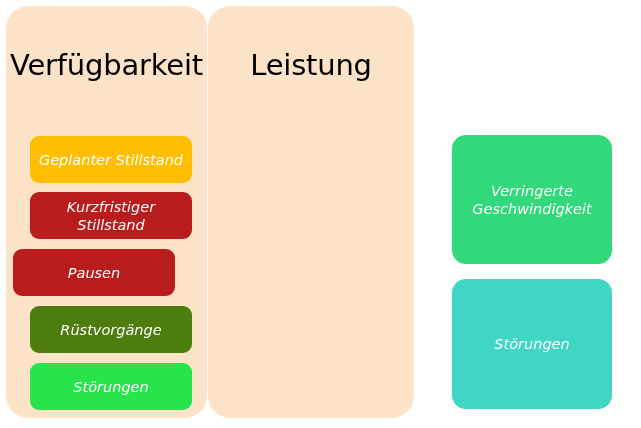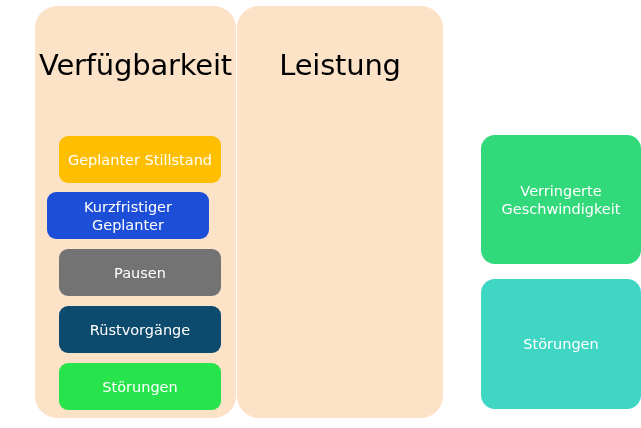--- a/index.html
+++ b/index.html
@@ -12,21 +12,20 @@
     height: 428px;
     overflow: hidden;
     font-family: "DejaVu Sans", "Liberation Sans", sans-serif;
     position: relative;
   }
   .canvas {
     position: relative;
     width: 523px;
     height: 428px;
     background: #ffffff;
-    margin-left: 29px;
   }
   .panel {
     position: absolute;
     top: 6px;
     height: 412px;
     background: #fce3c8;
     border-radius: 22px;
     box-sizing: border-box;
   }
   #panel-availability { left: 6px;   width: 201px; }
@@ -52,30 +51,31 @@
     display: flex;
     align-items: center;
     justify-content: center;
     text-align: center;
     color: #ffffff;
     font-size: 14.5px;
     line-height: 18px;
     border-radius: 9px;
     box-sizing: border-box;
     padding: 20px 6px;
+    font-style: italic;
   }
   .box.big { border-radius: 14px; }
   .box-label { display: block; }
   .box-label .ln { display: block; }
 
   
   #box-geplanter-stillstand   { left: 24px; top: 130px; width: 162px; height: 47px; background: #ffbf00; }
-  #box-kurzfristiger-stillstand { left: 12px; top: 186px; width: 162px; height: 47px; background: #1d4ed8; }
-  #box-pausen                 { left: 24px; top: 243px; width: 162px; height: 47px; background: #737373; }
-  #box-ruestvorgaenge         { left: 24px; top: 300px; width: 162px; height: 47px; background: #0c4a6e; }
+  #box-kurzfristiger-stillstand { left: 24px; top: 186px; width: 162px; height: 47px; background: #b91c1c; }
+  #box-pausen                 { left: 7px; top: 243px; width: 162px; height: 47px; background: #b91c1c; }
+  #box-ruestvorgaenge         { left: 24px; top: 300px; width: 162px; height: 47px; background: #4d7c0f; }
   #box-stoerungen-avail       { left: 24px; top: 357px; width: 162px; height: 47px; background: #28e44c; }
 
   
   #box-verringerte-geschwindigkeit { left: 244px; top: 129px; width: 160px; height: 129px; background: #31d97a; }
   #box-stoerungen-perf             { left: 244px; top: 273px; width: 160px; height: 130px; background: #3fd6c4; }
 </style>
 </head>
 <body>
 
 <div class="canvas">
@@ -83,21 +83,21 @@
   <div class="panel" id="panel-availability">
     <div class="panel-title">Verfügbarkeit</div>
 
     <div class="box" id="box-geplanter-stillstand">
       <span class="box-label">Geplanter Stillstand</span>
     </div>
 
     <div class="box" id="box-kurzfristiger-stillstand">
       <span class="box-label">
         <span class="ln">Kurzfristiger</span>
-        <span class="ln">Geplanter</span>
+        <span class="ln">Stillstand</span>
       </span>
     </div>
 
     <div class="box" id="box-pausen">
       <span class="box-label">Pausen</span>
     </div>
 
     <div class="box" id="box-ruestvorgaenge">
       <span class="box-label">Rüstvorgänge</span>
     </div>

